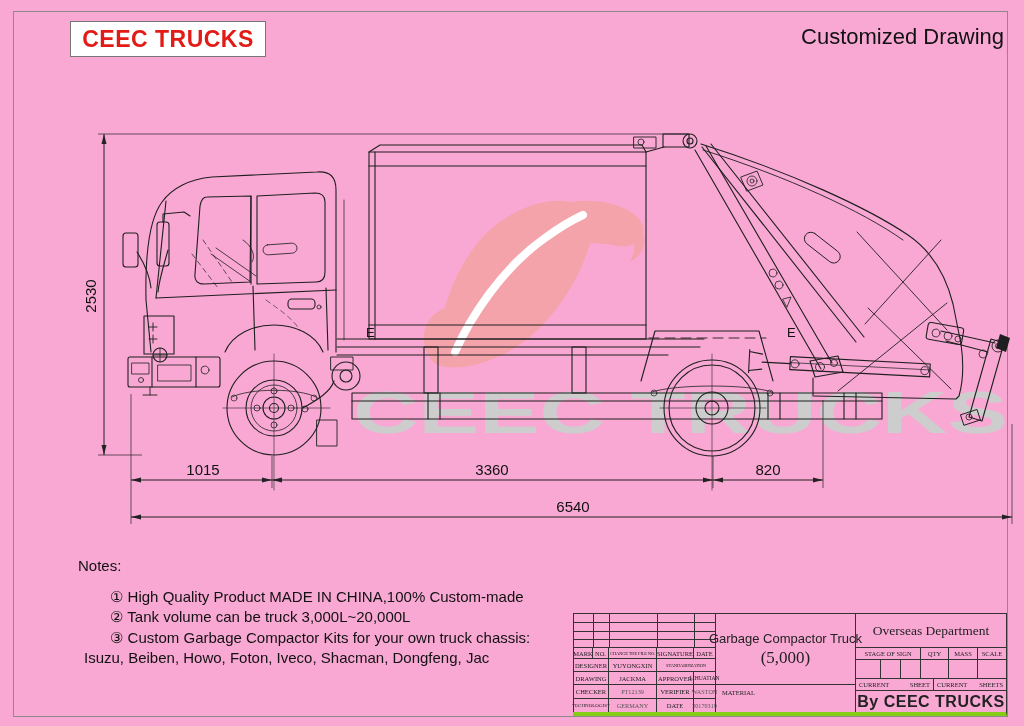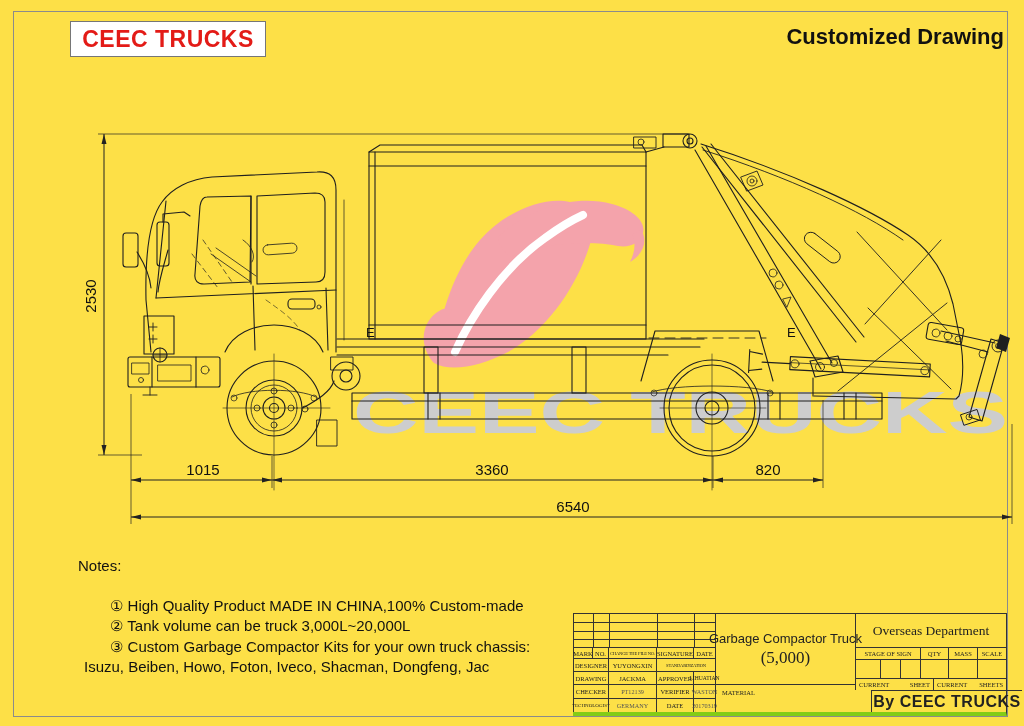--- a/index.html
+++ b/index.html
@@ -1,25 +1,25 @@
 <!DOCTYPE html>
 <html><head>
 <meta charset="utf-8">
 <style>
   html,body{margin:0;padding:0;background:#fff}
-  .sheet{position:relative;width:1024px;height:726px;background:#fde047;overflow:hidden;
+  .sheet{position:relative;width:1024px;height:726px;background:#f9a8d4;overflow:hidden;
          font-family:"Liberation Sans",sans-serif;color:#111}
   .frame{position:absolute;left:13px;top:11px;width:993px;height:704px;border:1.5px solid #8b8b8b}
   .logo-box{position:absolute;left:70px;top:21px;width:194px;height:34px;border:1.5px solid #767676;
             background:#fff;display:flex;align-items:center;justify-content:center}
   .logo-text{color:#e31b17;font-weight:bold;font-size:23px;letter-spacing:.5px}
-  .doc-title{position:absolute;right:20px;top:24px;font-size:22px;font-weight:bold}
+  .doc-title{position:absolute;right:20px;top:24px;font-size:22px;font-weight:normal}
   svg.art{position:absolute;left:0;top:0;width:1024px;height:726px}
   .notes{position:absolute;left:78px;top:556px;font-size:15px;line-height:20.5px}
-  .notes .h{margin-bottom:19px}
+  .notes .h{margin-bottom:10px}
   .notes .i{margin-left:32px}
   .notes .cont{margin-left:6px}
   
   .tb{position:absolute;left:573px;top:613px;width:433px;height:99px;
       border-right:1px solid #333;border-bottom:4px solid #84cc16;
       font-family:"Liberation Serif",serif;color:#222}
   .c{position:absolute;box-sizing:border-box;border-left:1px solid #333;border-top:1px solid #333;
      display:flex;align-items:center;justify-content:center;white-space:nowrap;overflow:visible}
   .vl{position:absolute;width:1px;background:#333}
   .hl{position:absolute;height:1px;background:#333}
@@ -306,16 +306,16 @@
 
     <div class="c f6 sb" style="left:282px;top:65px;width:78px;height:12px">
       <span>CURRENT</span>
       <span>SHEET</span>
     </div>
     <div class="c f6 sb" style="left:360px;top:65px;width:73px;height:12px">
       <span>CURRENT</span>
       <span>SHEETS</span>
     </div>
 
-    <div class="c by" style="left:298px;top:77px;width:151px;height:22px">By CEEC TRUCKS</div>
+    <div class="c by" style="left:282px;top:77px;width:151px;height:22px">By CEEC TRUCKS</div>
   </div>
 
 </div>
 
 </body></html>

